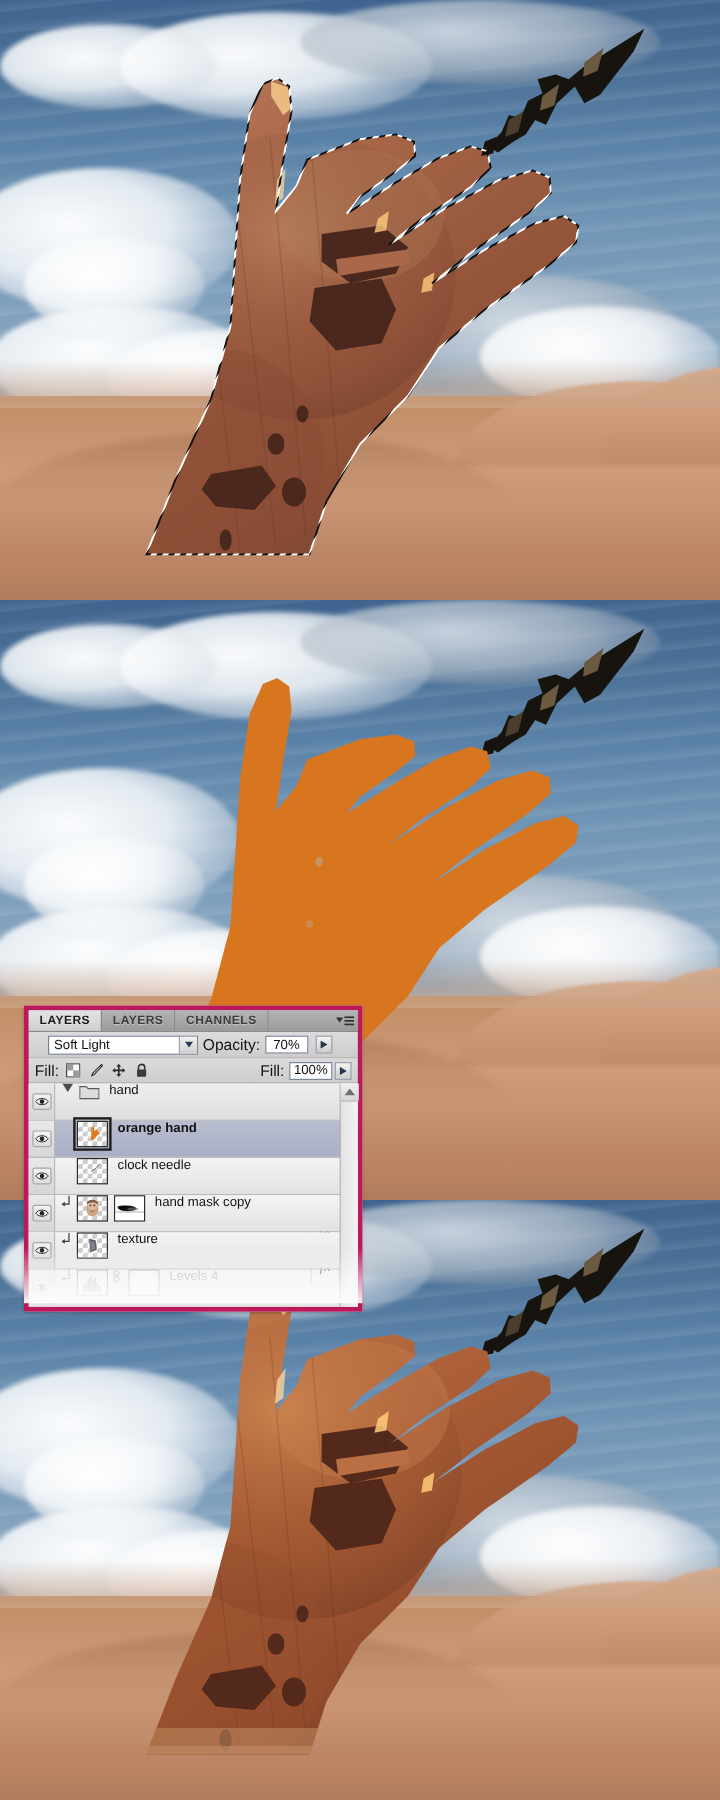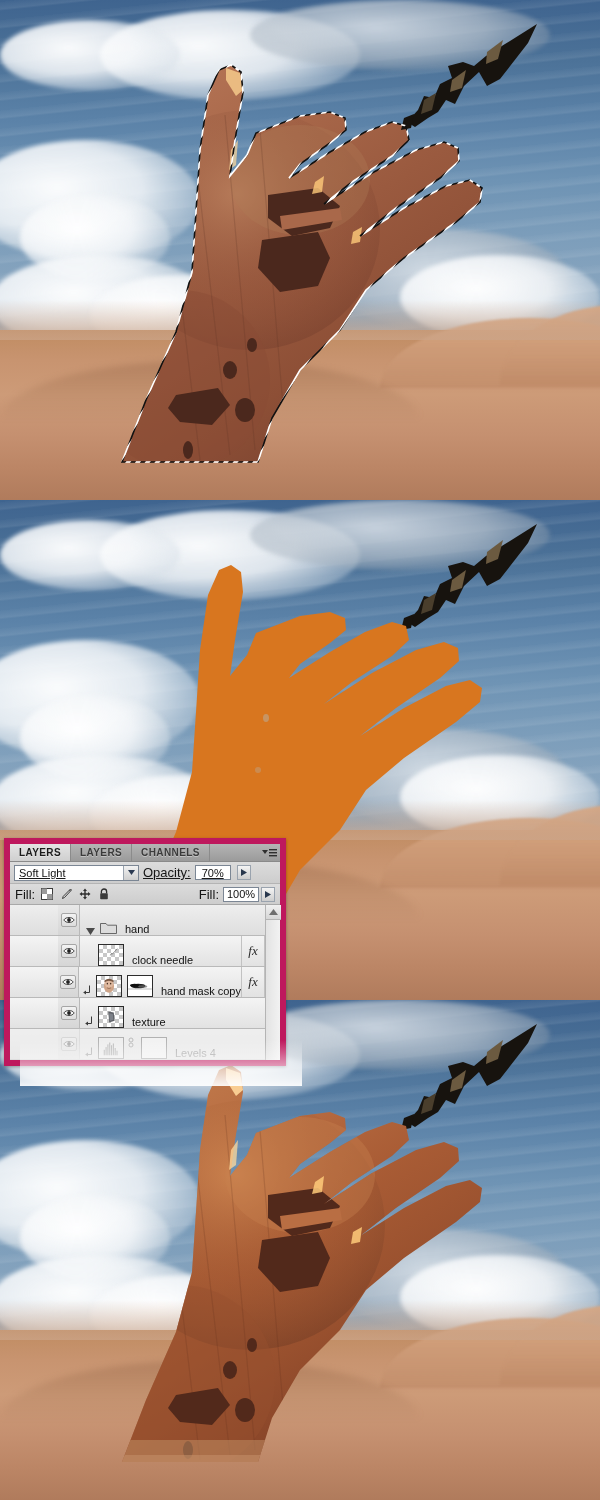--- a/index.html
+++ b/index.html
@@ -77,25 +77,25 @@
     background:linear-gradient(to bottom, rgba(198,160,135,.0), rgba(203,164,136,.75));
   }
 
   
   .hand-wrap { position:absolute; left:0; top:0; width:600px; height:500px; }
   .hand-svg { position:absolute; left:0; top:0; width:600px; height:500px; overflow:visible; }
 
   
   .ps-panel {
     position:absolute;
-    left:4px; top:838px; width:282px;
+    left:20px; top:838px; width:282px;
     font-family:"Liberation Sans", sans-serif;
     font-size:11px; color:#1a1a1a;
     background:#d4d4d4;
-    border:6px solid #be185d;
+    border:4px solid #be185d;
     box-shadow:0 1px 3px rgba(0,0,0,.35);
     z-index:40;
   }
   .ps-tabbar {
     position:relative; height:18px;
     background:linear-gradient(to bottom,#b9b9b9,#9e9e9e);
     border-bottom:1px solid #8a8a8a;
     display:flex; align-items:stretch;
   }
   .ps-tab {
@@ -110,24 +110,23 @@
     background:linear-gradient(to bottom,#e4e4e4,#cfcfcf);
     color:#1b1b1b;
   }
   .ps-tab-filler { flex:1; background:linear-gradient(to bottom,#b4b4b4,#9b9b9b); }
   .ps-menu-btn {
     width:22px; display:flex; align-items:center; justify-content:center;
     background:linear-gradient(to bottom,#b4b4b4,#9b9b9b);
   }
 
   .ps-row-mode {
-    height:22px; display:flex; align-items:center; padding:0 4px; gap:4px;
+    height:22px; display:flex; align-items:center; padding:0 16px; gap:4px;
     background:linear-gradient(to bottom,#dcdcdc,#cdcdcd);
     border-bottom:1px solid #b4b4b4;
-    text-decoration:underline;
   }
   .blend-select {
     position:relative; width:125px; height:16px;
     background:#fff; border:1px solid #7b8694;
     display:flex; align-items:center;
   }
   .blend-select .val { padding-left:4px; font-size:11px; color:#111; }
   .blend-arrow {
     position:absolute; right:0; top:0; width:15px; height:14px;
     background:linear-gradient(to bottom,#f2f2f2,#cfcfcf);
@@ -150,24 +149,23 @@
   .ps-row-lock {
     height:21px; display:flex; align-items:center; padding:0 5px;
     background:linear-gradient(to bottom,#dcdcdc,#cdcdcd);
     border-bottom:1px solid #a9a9a9;
   }
   .lock-icons { display:flex; align-items:center; gap:7px; margin-left:6px; }
   .lock-ico { width:12px; height:12px; display:block; }
 
   .ps-layers { position:relative; background:#ededed; }
   .layer-row {
-    position:relative; display:flex; align-items:flex-end;
+    position:relative; display:flex; align-items:flex-start;
     height:31px; border-bottom:1px solid #b9b9b9;
     background:linear-gradient(to bottom,#f4f4f4,#e2e2e2);
-    padding-left:48px;
   }
   .layer-row.selected { background:linear-gradient(to bottom,#b8bdcf,#a9afc4); }
   .layer-row.group { background:linear-gradient(to bottom,#eeeeee,#dedede); }
   .eye-cell {
     width:22px; height:100%; display:flex; align-items:center; justify-content:center;
     background:linear-gradient(to bottom,#e8e8e8,#d6d6d6);
     border-right:1px solid #b9b9b9;
   }
   .eye-box {
     width:16px; height:14px; border:1px solid #a6a6a6; border-radius:2px;
@@ -563,20 +561,37 @@
             </svg>
         </span>
         <span class="folder-ico">
           <svg width="17" height="14" viewBox="0 0 17 14">
             <path d="M0.5 2.5 L6 2.5 L7.4 4.2 L16.5 4.2 L16.5 12.5 L0.5 12.5 Z" fill="#dcdcdc" stroke="#5a5a5a" stroke-width="0.9"></path>
           </svg>
         </span>
         <span class="layer-name">hand</span>
       </div>
 
+      <div class="layer-row selected">
+        <div class="eye-cell">
+          <span class="eye-box">
+            <svg width="12" height="8" viewBox="0 0 12 8">
+              <path d="M0.8 4 C3 0.6 9 0.6 11.2 4 C9 7.4 3 7.4 0.8 4 Z" fill="#f7f7f7" stroke="#222" stroke-width="0.8"></path>
+              <circle cx="6" cy="4" r="1.9" fill="#222"></circle>
+            </svg>
+          </span>
+        </div>
+        <span class="clip-arrow"></span>
+        <span class="thumb selbox">
+          <svg class="thumb-svg" viewBox="0 0 26 22">
+            <path d="M12 6 L13.5 4 L14.8 5 L14.5 8 L16.5 7 L18.5 7.5 L17.5 9 L19.5 9 L19.8 10.5 L17 12.5 L15.5 15 L13 17 L11.5 16 L12 12 Z" fill="#e07a1e"></path>
+          </svg>
+        </span>
+        <span class="layer-name bold">orange hand</span>
+      </div>
 
       <div class="layer-row">
         <div class="eye-cell">
           <span class="eye-box">
             <svg width="12" height="8" viewBox="0 0 12 8">
               <path d="M0.8 4 C3 0.6 9 0.6 11.2 4 C9 7.4 3 7.4 0.8 4 Z" fill="#f7f7f7" stroke="#222" stroke-width="0.8"></path>
               <circle cx="6" cy="4" r="1.9" fill="#222"></circle>
             </svg>
           </span>
         </div>

